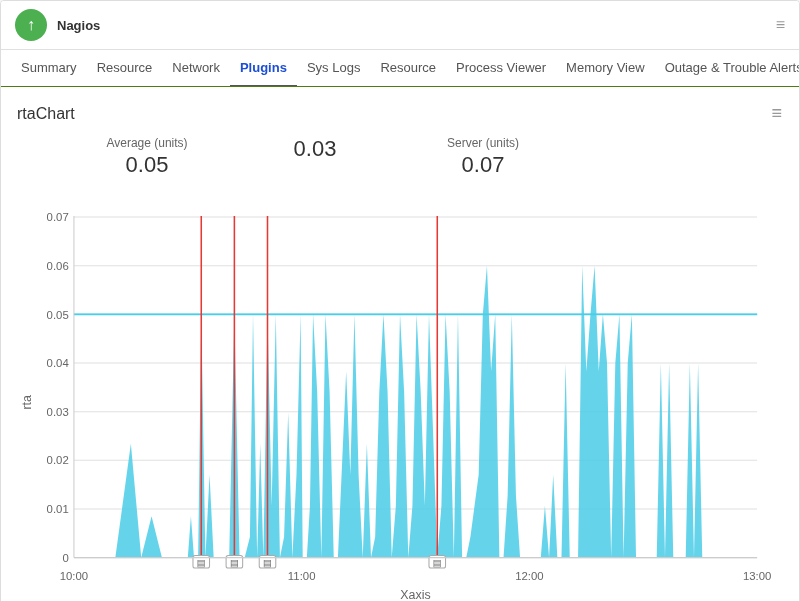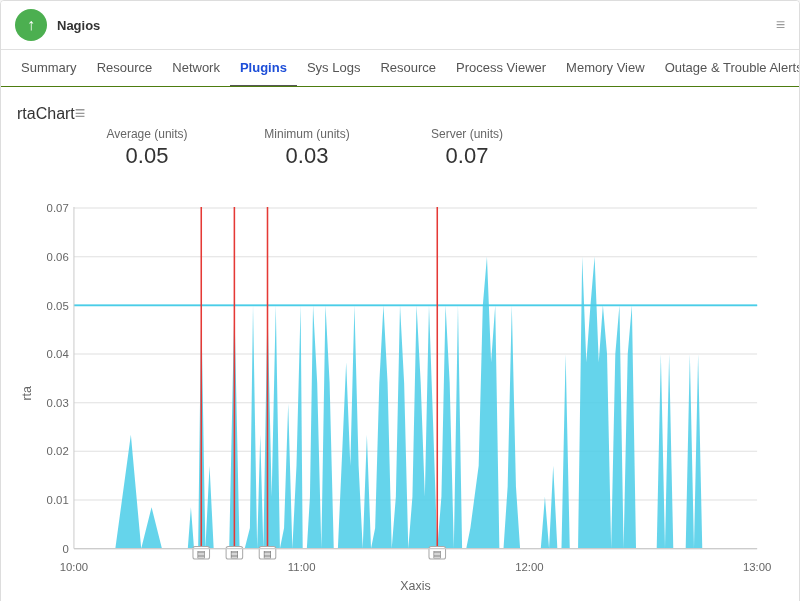--- a/index.html
+++ b/index.html
@@ -17,26 +17,26 @@
     .header-menu-icon { color: #999; font-size: 16px; cursor: pointer; }
     
     
     .nav { display: flex; align-items: flex-start; padding: 0 10px; border-bottom: 1px solid #4d7c0f; background: #fff; overflow: hidden; }
     .nav-item { padding: 10px 10px; font-size: 13px; color: #555; cursor: pointer; white-space: nowrap; border-bottom: 2px solid transparent; margin-bottom: -1px; }
     .nav-item.active { color: #1d4ed8; font-weight: 600; border-bottom: 2px solid #555; }
     
     
     .main { padding: 16px; background: #fff; }
     
-    .chart-header { display: flex; align-items: center; margin-bottom: 3px; }
+    .chart-header { display: flex; align-items: center; justify-content: space-between; margin-bottom: 12px; }
     .chart-title { font-size: 16px; font-weight: 500; color: #333; }
     .chart-menu { color: #999; cursor: pointer; font-size: 18px; letter-spacing: 1px; }
     
     
-    .stats-row { display: flex; gap: 0; margin-bottom: 4px; padding-left: 50px; }
+    .stats-row { display: flex; gap: 8px; margin-bottom: 4px; padding-left: 50px; }
     .stat-item { text-align: center; min-width: 160px; }
     .stat-label { font-size: 12px; color: #666; margin-bottom: 2px; }
     .stat-value { font-size: 22px; font-weight: 400; color: #333; }
     
     
     .chart-container { position: relative; width: 100%; height: 420px; }
     
     svg.chart { width: 100%; height: 100%; }
   </style>
 </head>
@@ -72,21 +72,20 @@
       <span class="chart-title">rtaChart</span>
       <span class="chart-menu">≡</span>
     </div>
 
     <div class="stats-row">
       <div class="stat-item">
         <div class="stat-label">Average (units)</div>
         <div class="stat-value">0.05</div>
       </div>
       <div class="stat-item">
-        <div class="stat-label">Minimum (units)</div>
         <div class="stat-value">0.03</div>
       </div>
       <div class="stat-item">
         <div class="stat-label">Server (units)</div>
         <div class="stat-value">0.07</div>
       </div>
     </div>
 
     <div class="chart-container">
       <svg class="chart" viewBox="0 0 740 400">

